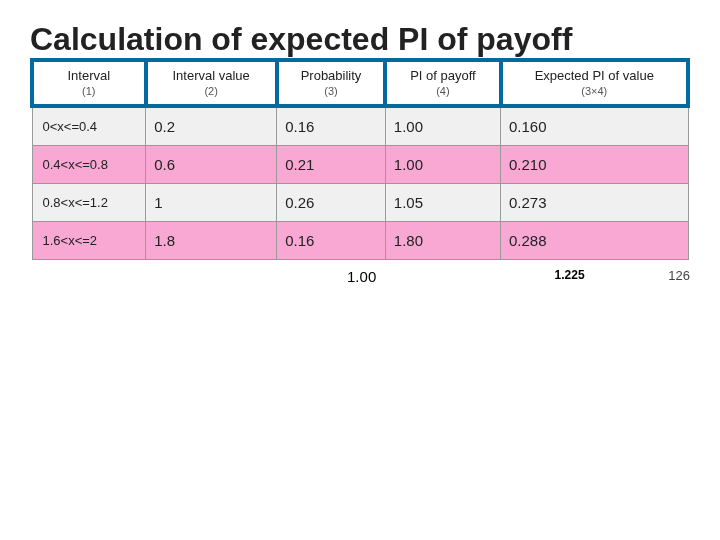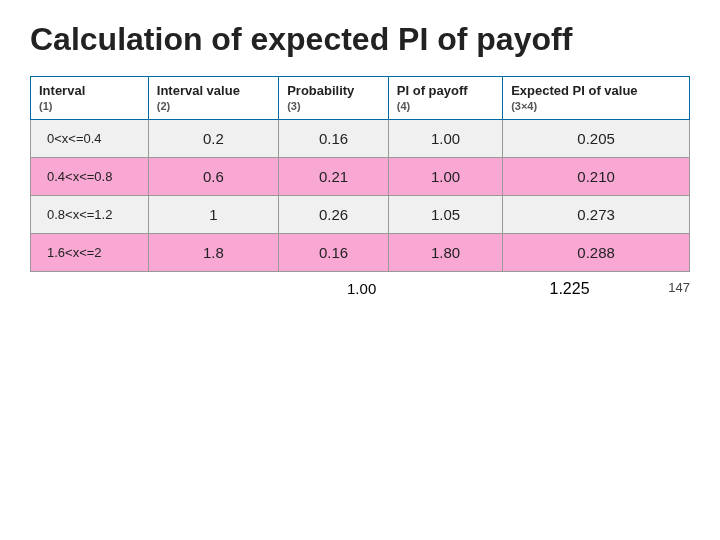--- a/index.html
+++ b/index.html
@@ -15,42 +15,41 @@
       font-family: Arial, sans-serif;
       padding: 20px 30px;
       overflow: hidden;
     }
 
     .page-title {
       font-size: 32px;
       font-weight: bold;
       color: #222;
       line-height: 1.2;
-      margin-bottom: 18px;
     }
 
     .table-container {
       width: 100%;
     }
 
     table {
       width: 100%;
       border-collapse: collapse;
       font-size: 14px;
     }
 
     thead tr {
       background: #ffffff;
     }
 
     thead th {
-      border: 1px solid #0369a1;
+      border: 4px solid #0369a1;
       padding: 6px 8px;
-      text-align: left;
-      font-weight: bold;
+      text-align: center;
+      font-weight: normal;
       font-size: 13px;
       color: #222;
       vertical-align: middle;
     }
 
     thead th .col-label {
       font-size: 11px;
       color: #555;
     }
 
@@ -58,29 +57,29 @@
       background: #f9a8d4;
     }
 
     tbody tr:nth-child(odd) {
       background: #f0f0f0;
     }
 
     tbody td {
       border: 1px solid #999;
       padding: 10px 8px;
-      text-align: center;
+      text-align: left;
       font-size: 15px;
       color: #222;
     }
 
     tbody td:first-child {
       text-align: left;
       font-size: 13px;
-      padding-left: 16px;
+      padding-left: 10px;
     }
 
     .bottom-row {
       display: flex;
       justify-content: space-between;
       padding: 4px 0 0 0;
     }
   </style>
 </head>
 <body>
@@ -112,21 +111,21 @@
           <span class="col-label">(3×4)</span>
         </th>
       </tr>
     </thead>
     <tbody id="table-body">
     <tr>
           <td>0&lt;x&lt;=0.4</td>
           <td>0.2</td>
           <td>0.16</td>
           <td>1.00</td>
-          <td>0.205</td>
+          <td>0.160</td>
         </tr>
         <tr>
           <td>0.4&lt;x&lt;=0.8</td>
           <td>0.6</td>
           <td>0.21</td>
           <td>1.00</td>
           <td>0.210</td>
         </tr>
         <tr>
           <td>0.8&lt;x&lt;=1.2</td>
@@ -141,16 +140,16 @@
           <td>0.16</td>
           <td>1.80</td>
           <td>0.288</td>
         </tr>
       </tbody>
   </table>
   <div class="bottom-row">
     <div style="width:42%;"></div>
     <div style="width:15%; text-align:center; font-size:15px; padding-top:4px;">1.00</div>
     <div style="width:15%;"></div>
-    <div style="width:15%; text-align:center; font-size:16px; font-weight:normal; padding-top:4px;">1.225</div>
-    <div style="width:10%; text-align:right; font-size:13px; padding-top:4px; color:#444;">147</div>
+    <div style="width:15%; text-align:center; font-size:12px; font-weight:bold; padding-top:4px;">1.225</div>
+    <div style="width:10%; text-align:right; font-size:13px; padding-top:4px; color:#444;">126</div>
   </div>
 </div>
 
 </body></html>

